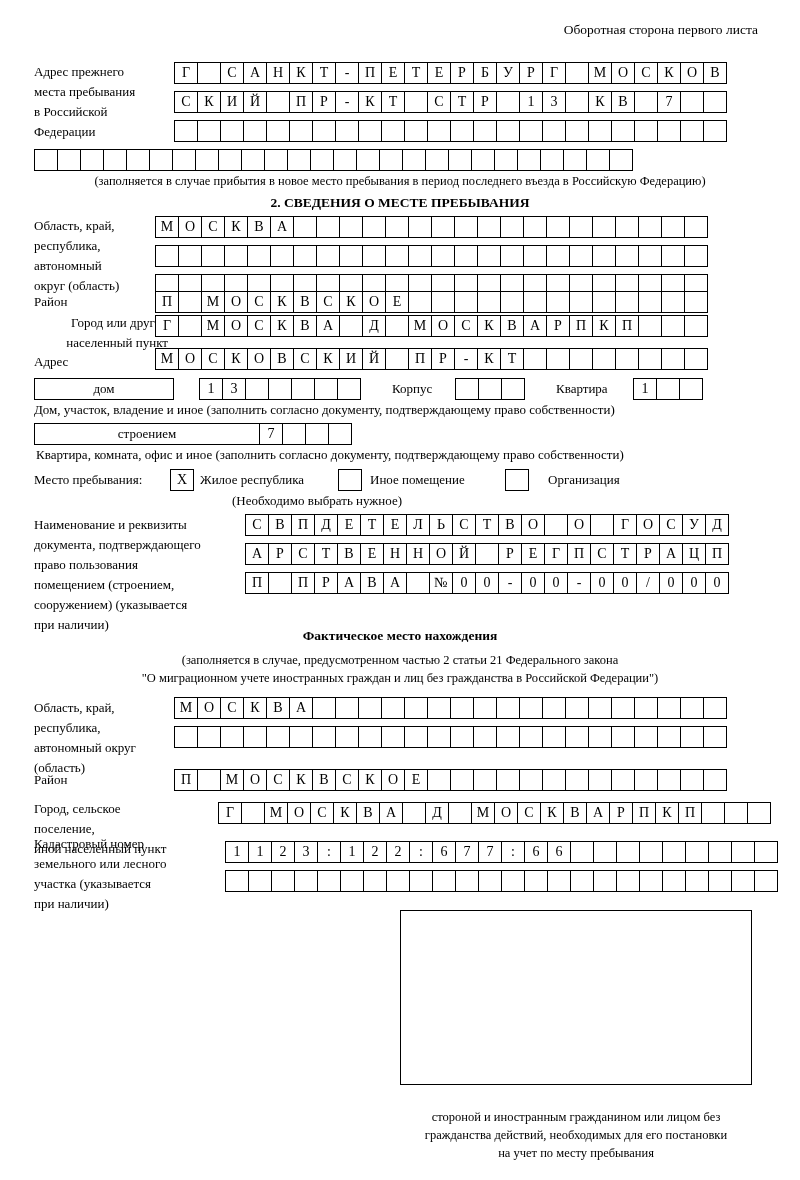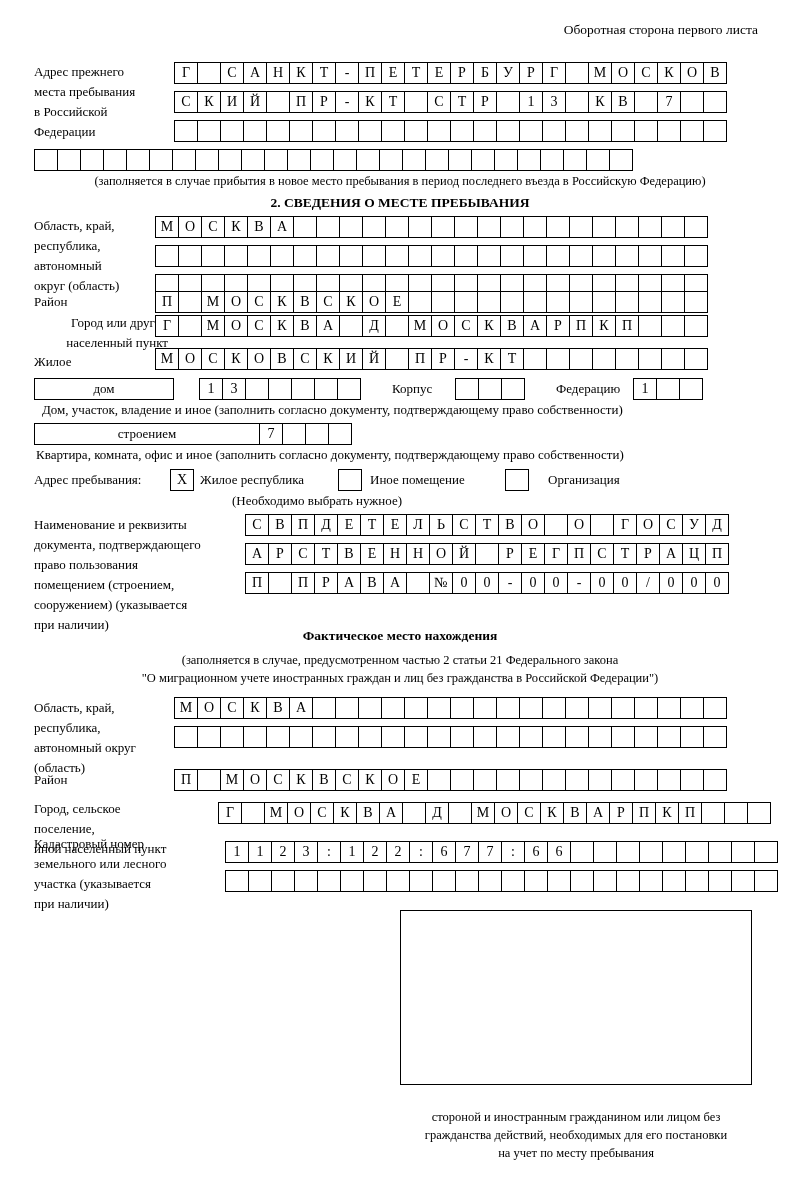--- a/index.html
+++ b/index.html
@@ -340,21 +340,21 @@
       <div class="cell">А</div>
       <div class="cell">Р</div>
       <div class="cell">П</div>
       <div class="cell">К</div>
       <div class="cell">П</div>
       <div class="cell"></div>
       <div class="cell"></div>
       <div class="cell"></div>
     </div>
 
-  <div class="lbl" style="left:34px; top:352px; width:130px;">Жилое</div>
+  <div class="lbl" style="left:34px; top:352px; width:130px;">Адрес</div>
   <div class="cells" id="s2-street" style="left:155px; top:348px;">
       <div class="cell">М</div>
       <div class="cell">О</div>
       <div class="cell">С</div>
       <div class="cell">К</div>
       <div class="cell">О</div>
       <div class="cell">В</div>
       <div class="cell">С</div>
       <div class="cell">К</div>
       <div class="cell">И</div>
@@ -384,40 +384,40 @@
       <div class="cell"></div>
       <div class="cell"></div>
       <div class="cell"></div>
     </div>
   <div class="inline-label" style="left:392px; top:378px;">Корпус</div>
   <div class="cells" id="s2-korpus" style="left:455px; top:378px;">
       <div class="cell"></div>
       <div class="cell"></div>
       <div class="cell"></div>
     </div>
-  <div class="inline-label" style="left:556px; top:378px;">Федерацию</div>
+  <div class="inline-label" style="left:556px; top:378px;">Квартира</div>
   <div class="cells" id="s2-stroenie" style="left:633px; top:378px;">
       <div class="cell">1</div>
       <div class="cell"></div>
       <div class="cell"></div>
     </div>
 
-  <div class="lbl" style="left:42px; top:400px; width:740px;">Дом, участок, владение и иное (заполнить согласно документу, подтверждающему право собственности)</div>
+  <div class="lbl" style="left:34px; top:400px; width:740px;">Дом, участок, владение и иное (заполнить согласно документу, подтверждающему право собственности)</div>
 
   <div class="wide-box" style="left:34px; top:423px; width:226px;">строением</div>
   <div class="cells" id="s2-flat" style="left:259px; top:423px;">
       <div class="cell">7</div>
       <div class="cell"></div>
       <div class="cell"></div>
       <div class="cell"></div>
     </div>
 
   <div class="lbl" style="left:36px; top:445px; width:740px;">Квартира, комната, офис и иное (заполнить согласно документу, подтверждающему право собственности)</div>
 
-  <div class="inline-label" style="left:34px; top:469px;">Адрес пребывания:</div>
+  <div class="inline-label" style="left:34px; top:469px;">Место пребывания:</div>
   <div class="cell" style="position:absolute; left:170px; top:469px;">X</div>
   <div class="inline-label" style="left:200px; top:469px;">Жилое республика</div>
   <div class="cell" style="position:absolute; left:338px; top:469px;"></div>
   <div class="inline-label" style="left:370px; top:469px;">Иное помещение</div>
   <div class="cell" style="position:absolute; left:505px; top:469px;"></div>
   <div class="inline-label" style="left:548px; top:469px;">Организация</div>
   <div class="lbl" style="left:232px; top:491px;">(Необходимо выбрать нужное)</div>
 
   <div class="lbl" style="left:34px; top:515px; width:210px;">Наименование и реквизиты
 документа, подтверждающего

